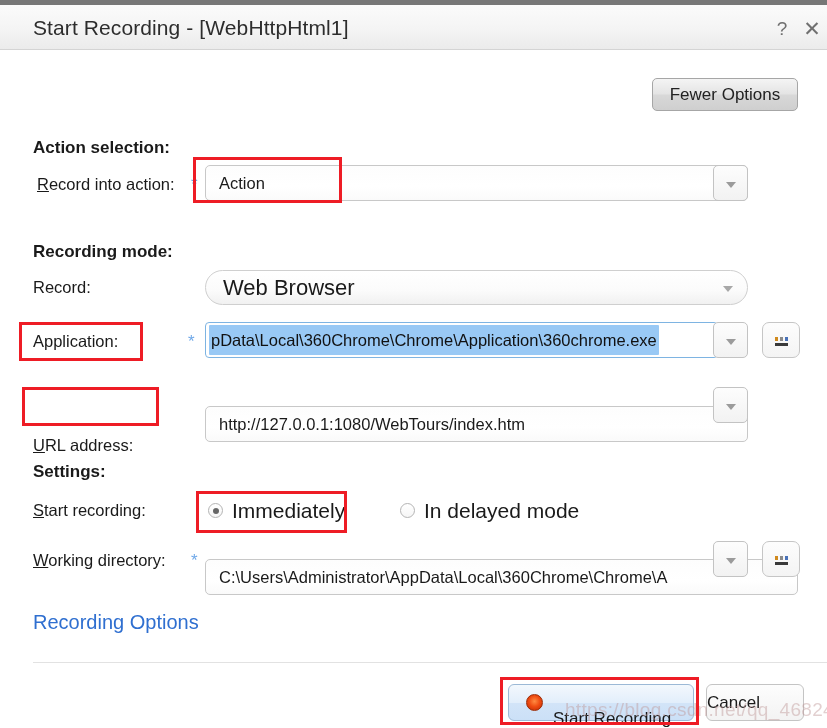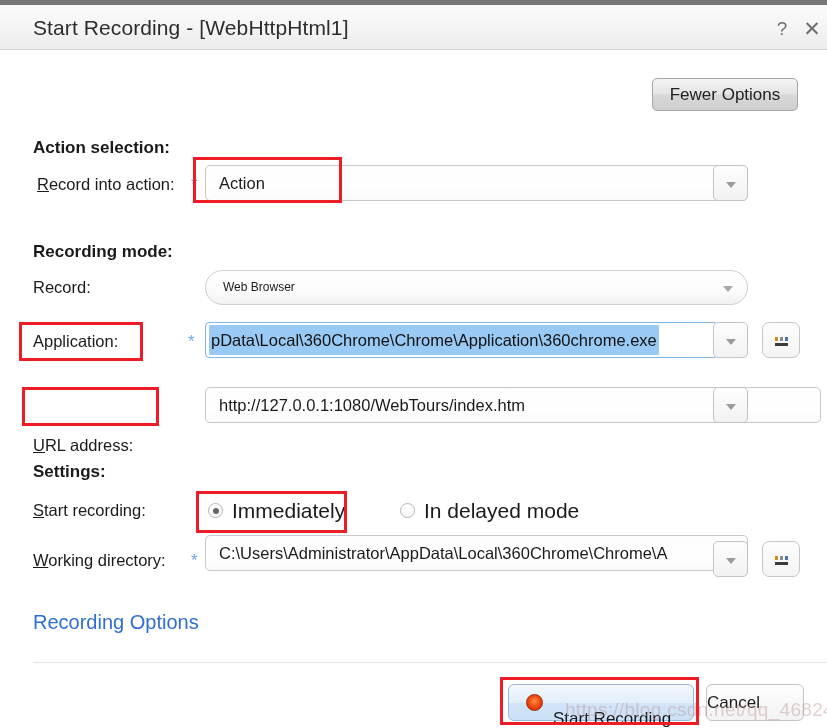--- a/index.html
+++ b/index.html
@@ -162,21 +162,21 @@
     border: 1px solid #cfcfcf;
     border-radius: 18px;
     background: linear-gradient(to bottom, #ffffff 0%, #fbfbfb 60%, #f1f1f1 100%);
   }
   .pill .val {
     position: absolute;
     left: 17px;
     top: 0;
     height: 33px;
     line-height: 33px;
-    font-size: 12px;
+    font-size: 22px;
     color: #1a1a1a;
     white-space: nowrap;
   }
   .pill .arrow {
     position: absolute;
     right: 14px;
     top: 15px;
     border-left: 5px solid transparent;
     border-right: 5px solid transparent;
     border-top: 6px solid #a8a8a8;
@@ -391,21 +391,21 @@
       <div class="browse-dots">
           <i></i>
           <i></i>
           <i></i>
           <i></i>
         </div>
     </div>
 
     <div class="row-label" style="left:33px; top:345px;margin-top:40px;"><u>U</u><span>RL address:</span></div>
 
-    <div class="combo" style="left:205px; top:336px; width:616px;">
+    <div class="combo" style="left:205px; top:355px; width:543px;">
       <div class="val" style="width:500px;">http://127.0.0.1:1080/WebTours/index.htm</div>
     </div>
     <div class="combo-arrow" style="left:713px; top:336px;"></div>
 
     <div class="section-head" style="left:33px; top:403px;">Settings:</div>
 
     <div class="row-label" style="left:33px; top:450px;"><u>S</u><span>tart recording:</span></div>
 
     <div class="radio-wrap" style="left:208px; top:450px;">
       <span class="radio-dot checked"></span>
@@ -413,21 +413,21 @@
     </div>
 
     <div class="radio-wrap" style="left:400px; top:450px;">
       <span class="radio-dot"></span>
       <span class="radio-label">In delayed mode</span>
     </div>
 
     <div class="row-label" style="left:33px; top:500px;"><u>W</u><span>orking directory:</span></div>
     <div class="req-star" style="left:191px; top:500px;">*</div>
 
-    <div class="combo" style="left:205px; top:484px; width:543px;">
+    <div class="combo" style="left:205px; top:508px; width:593px;">
       <div class="val" style="width:500px;">C:\Users\Administrator\AppData\Local\360Chrome\Chrome\A</div>
     </div>
     <div class="combo-arrow" style="left:713px; top:490px;"></div>
     <div class="browse-btn" style="left:762px; top:490px;">
       <div class="browse-dots">
           <i></i>
           <i></i>
           <i></i>
           <i></i>
         </div>

